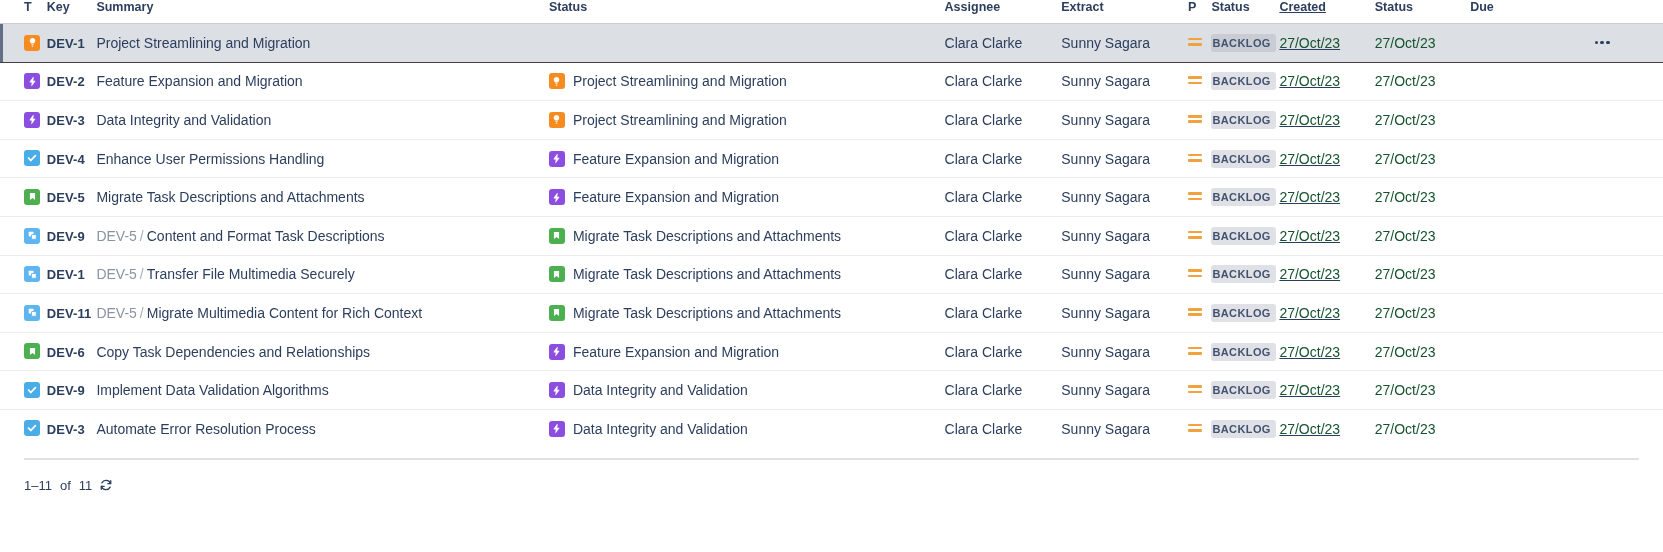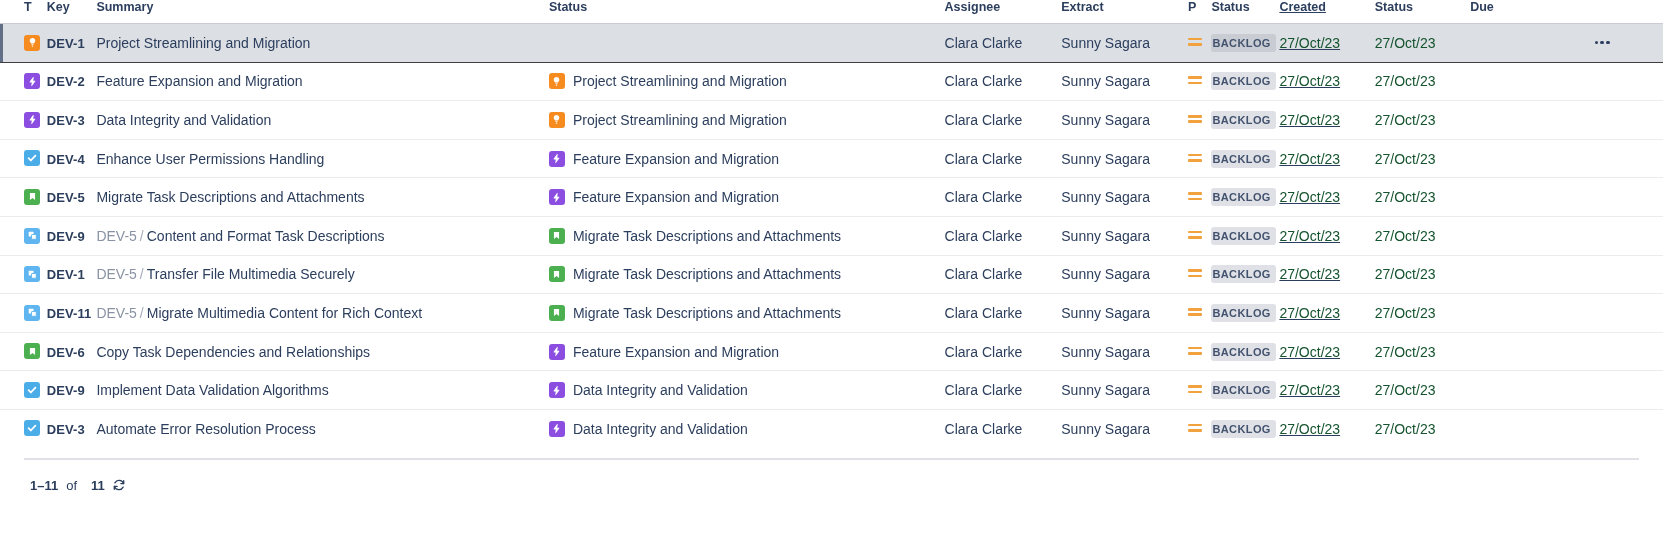--- a/index.html
+++ b/index.html
@@ -155,21 +155,21 @@
     background: #dfe1e6;
   }
   .footer {
     display: flex;
     align-items: center;
     gap: 7px;
     padding: 18px 0 0 24px;
     font-size: 13px;
     color: #2c3e5d;
   }
-  .footer .count { font-weight: bold; margin-left: 6px; }
+  .footer .count { font-weight: normal; }
   .footer .of { font-weight: normal; padding: 0 1px; }
   .refresh-icon { display: flex; align-items: center; }
 </style>
 </head>
 <body>
 
 <table class="issue-table">
   <colgroup>
     <col class="col-t">
       <col class="col-key">

